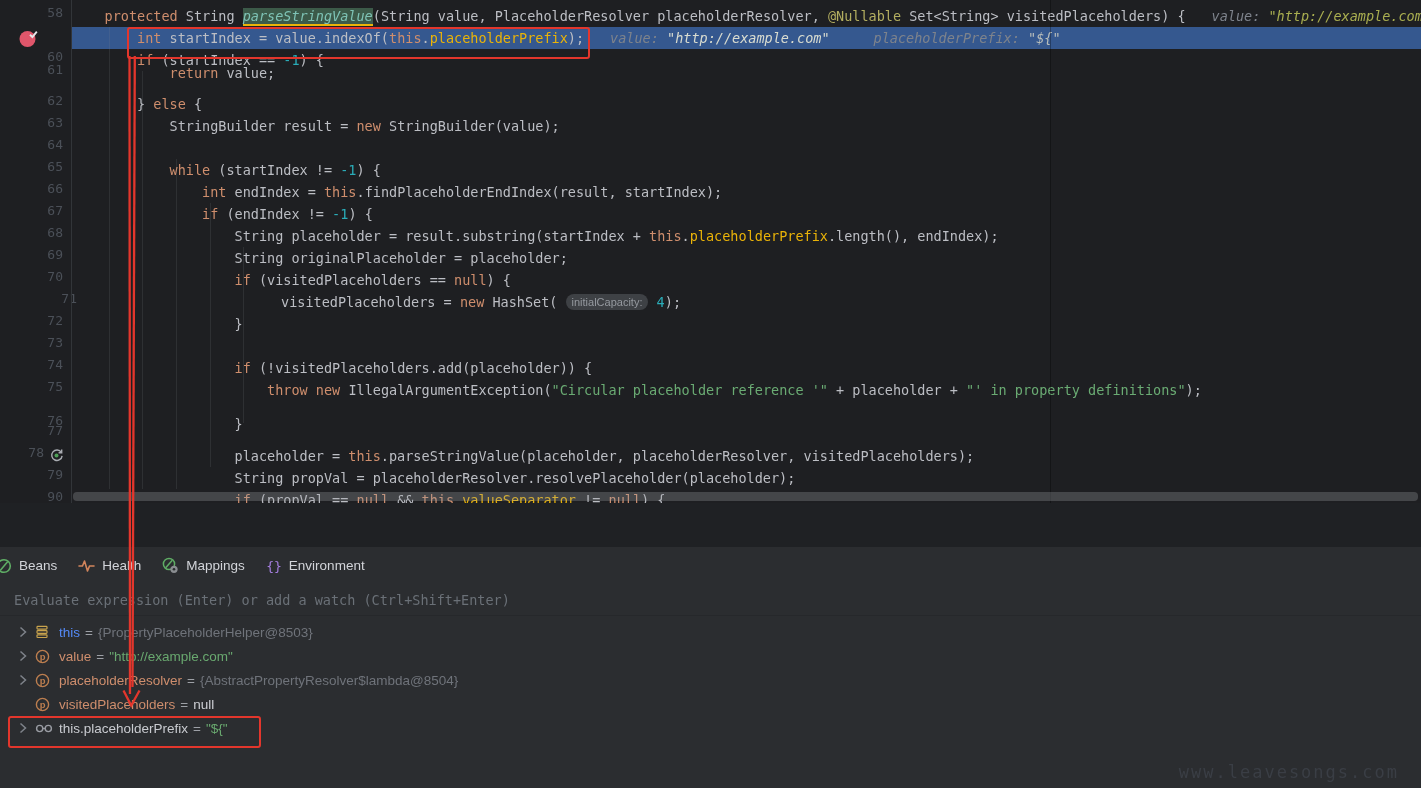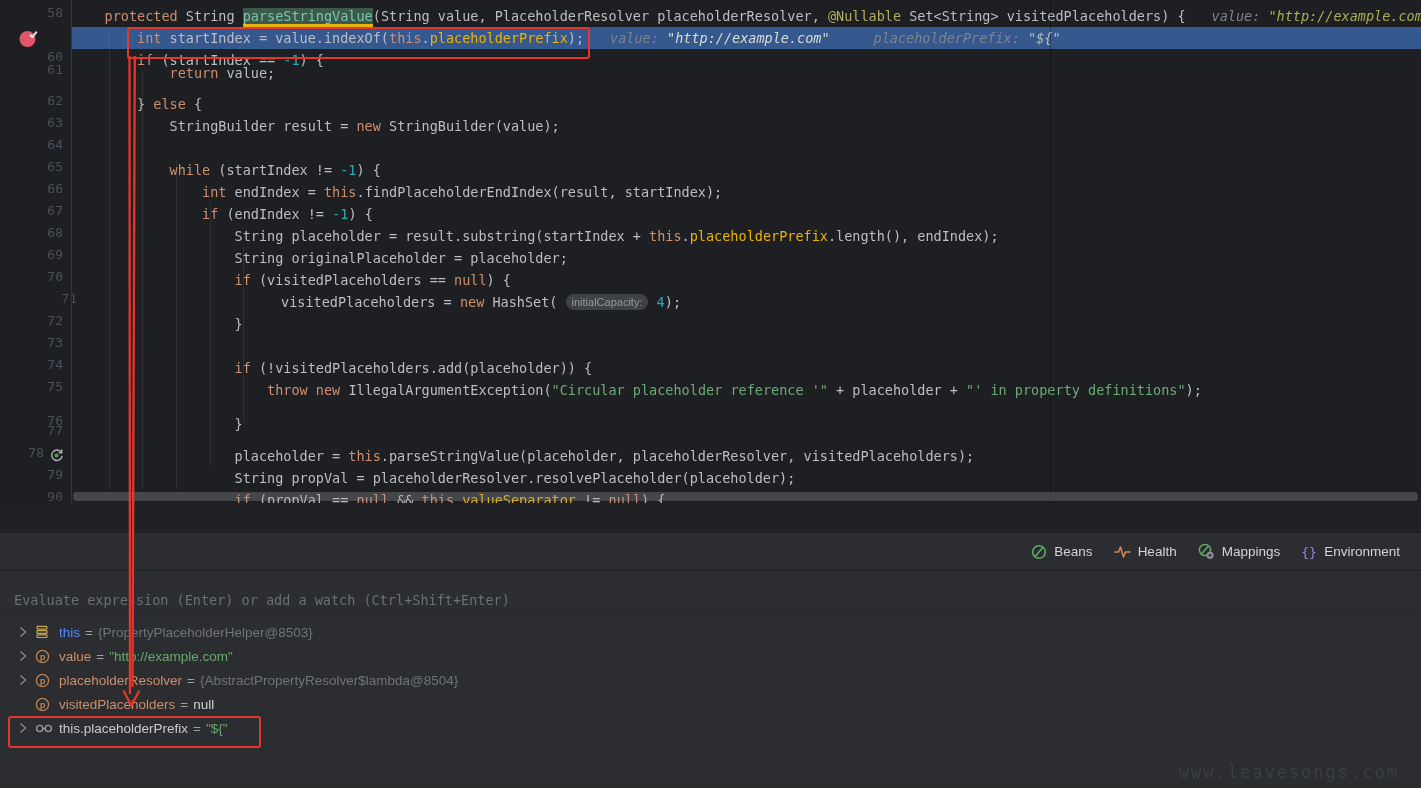--- a/index.html
+++ b/index.html
@@ -16,32 +16,32 @@
   .gutter .gicon{position:absolute;top:2px;}
   .gutter .gicon.bp{left:19px;}
   .gutter .gicon.rec{right:8px;top:3px;}
   .gutter-divider{position:absolute;left:71px;top:0;width:1px;height:503px;background:#323539;z-index:4;}
   .iguide{position:absolute;width:1px;background:rgba(130,136,144,0.16);z-index:3;pointer-events:none;}
   .margin-guide{position:absolute;left:1050px;top:0;width:1px;height:503px;background:rgba(0,0,0,0.30);z-index:3;}
   .hscroll{position:absolute;left:73px;right:3px;top:492px;height:9px;background:rgba(160,163,167,0.30);border-radius:4px;z-index:6;}
   
   .c-kw{color:#CF8E6D;} .c-def{color:#BCBEC4;} .c-str{color:#6AAB73;} .c-num{color:#2AACB8;}
   .c-fld{color:#eab308;} .c-ann{color:#B3AE60;}
-  .c-mdecl{color:#7EC3B5;background:#3C5A49;border-bottom:6px solid #eab308;}
+  .c-mdecl{color:#7EC3B5;background:#3C5A49;border-bottom:2px solid #eab308;font-style:italic;}
   .c-pill{display:inline-block;font:11px/14px "Liberation Sans",sans-serif;color:#95999F;background:#3E4145;
           border-radius:8px;padding:1px 6px;vertical-align:1px;}
   .hint{font-style:italic;}
   .hint-l{color:#7E838C;font-style:italic;}
   .hv-green{color:#A9AE50;font-style:italic;}
   .hv-light{color:#D9DCD0;font-style:italic;}
   .hv-dim{color:#B9BEBB;font-style:italic;}
   
   .band{position:absolute;left:0;top:503px;width:100%;height:44px;background:#1F2124;}
-  .tabrow{position:absolute;left:0;top:533px;width:100%;height:37px;background:#2B2D30;display:flex;align-items:center;
-          border-bottom:1px solid #1E1F22;justify-content:flex-end;}
+  .tabrow{position:absolute;left:0;top:547px;width:100%;height:37px;background:#2B2D30;display:flex;align-items:center;
+          border-bottom:1px solid #1E1F22;}
   .tab{display:flex;align-items:center;gap:7px;margin-right:21px;cursor:default;}
   .tab:first-child{margin-left:-4px;}
   .tab .tlabel{font-size:13.5px;color:#D2D4D9;}
   .evalbar{position:absolute;left:0;top:584px;width:100%;height:32px;background:#2B2D30;display:flex;align-items:center;
            padding-left:14px;box-sizing:border-box;border-bottom:1px solid #26282B;}
   .eval-ph{font:13.5px "DejaVu Sans Mono",monospace;color:#6A7077;}
   
   .vars{position:absolute;left:0;top:620px;width:100%;height:160px;}
   .var-row{position:absolute;left:0;width:100%;height:24px;display:flex;align-items:center;padding-left:19px;box-sizing:border-box;
            font-size:13.5px;}

